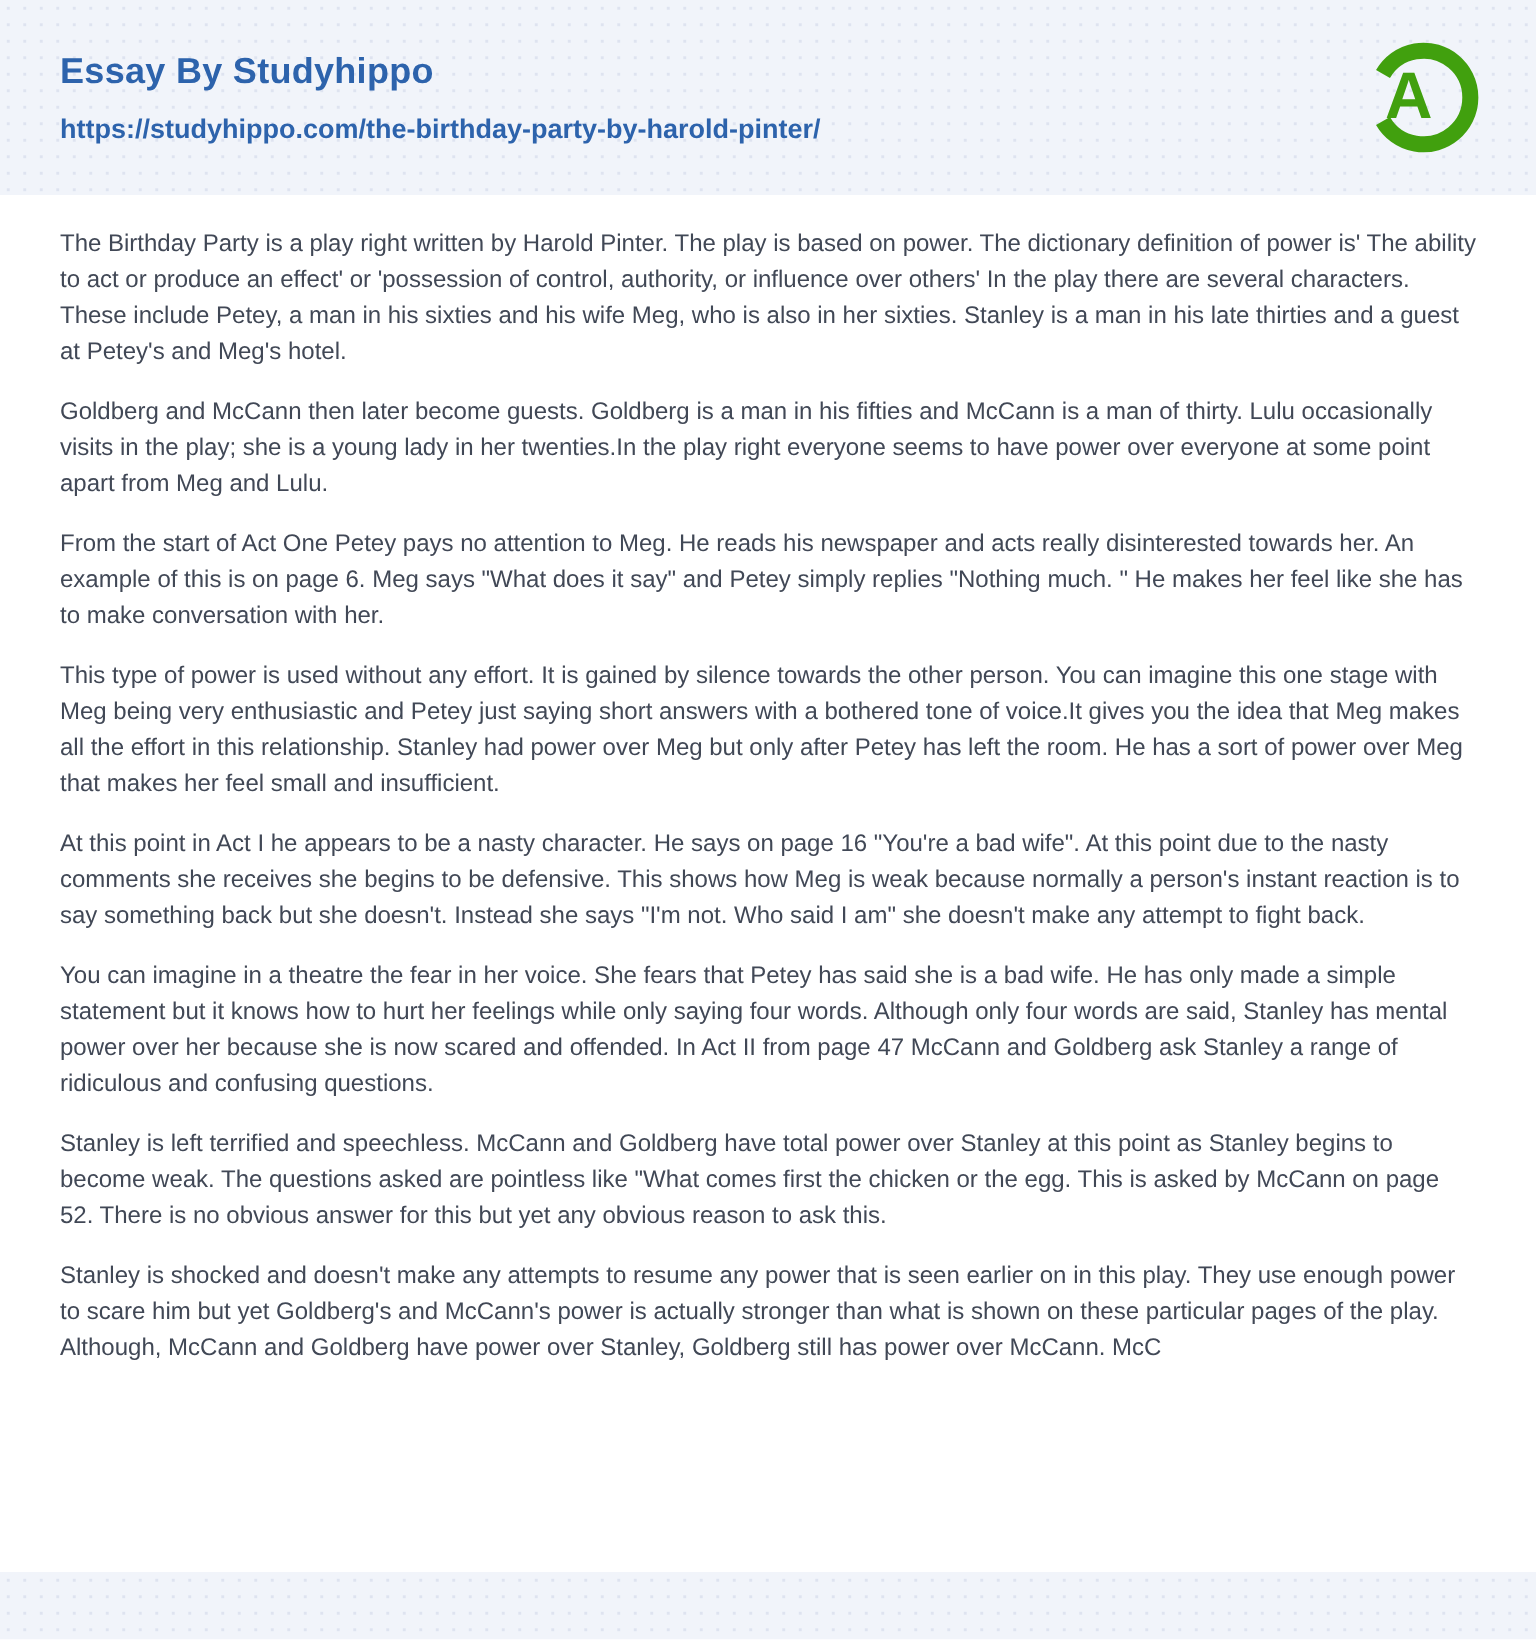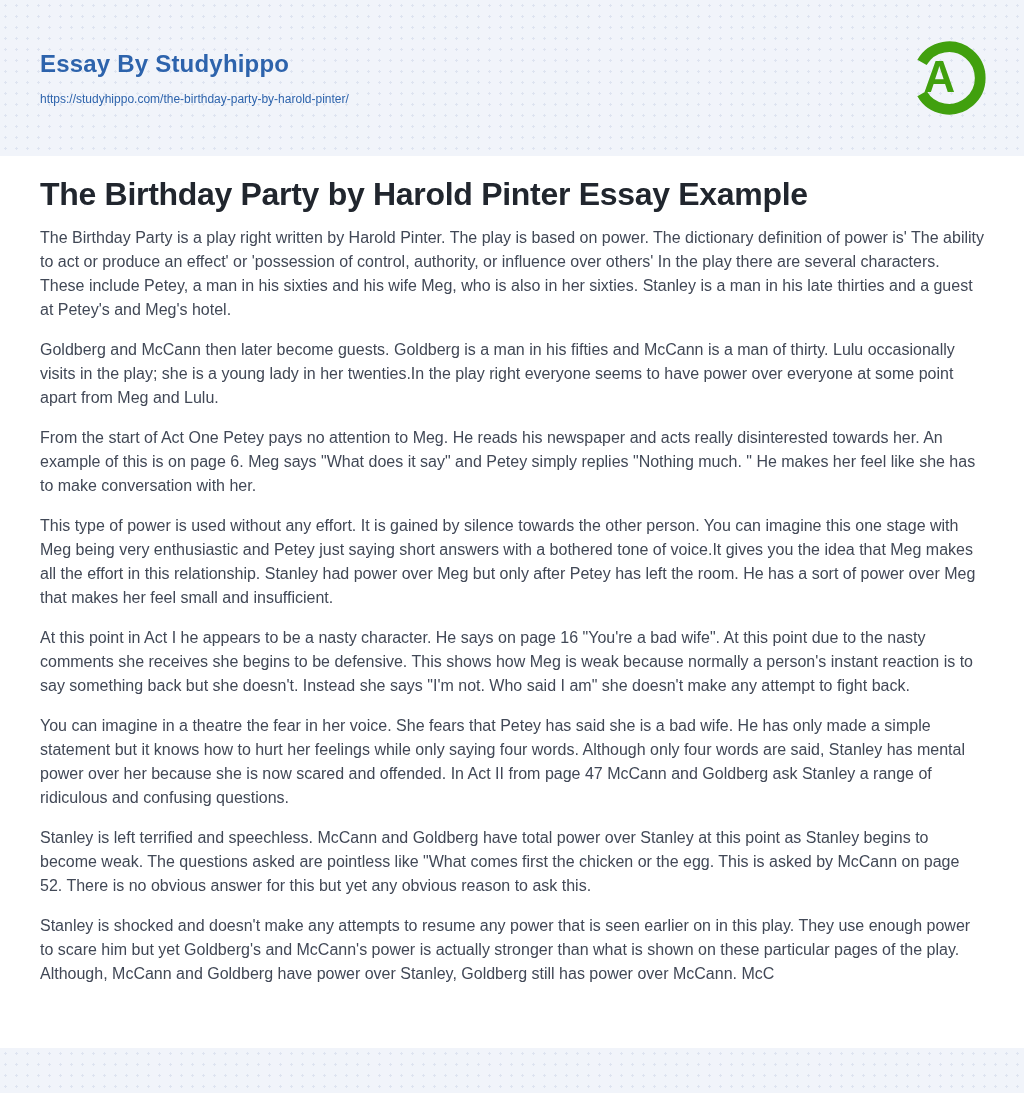--- a/index.html
+++ b/index.html
@@ -5,42 +5,42 @@
   html, body { margin: 0; padding: 0; }
   body {
     width: 1024px;
     height: 1093px;
     background: #ffffff;
     font-family: "Liberation Sans", "DejaVu Sans", sans-serif;
     position: relative;
     overflow: hidden;
   }
   .page-header {
-    height: 156px;
+    height: 130px;
     background-color: #f1f4fa;
     background-image: radial-gradient(circle, rgba(125,140,185,0.16) 1px, transparent 1.2px);
     background-size: 11px 11px;
     display: flex;
     align-items: center;
     justify-content: space-between;
     padding: 0 36px 0 40px;
     box-sizing: border-box;
   }
   .header-text { display: flex; flex-direction: column; }
   .site-title {
     color: #2d63ac;
     font-size: 24px;
     font-weight: 700;
     letter-spacing: 0.2px;
     margin: 0 0 14px 0;
   }
   .site-url {
     color: #2d63ac;
-    font-size: 12px;
-    font-weight: 400;
+    font-size: 18px;
+    font-weight: 700;
     text-decoration: none;
   }
   .logo { width: 78px; height: 78px; }
   .logo svg { display: block; }
   .essay-main {
     padding: 21px 40px 0 40px;
     box-sizing: border-box;
   }
   .essay-title {
     margin: 0 0 15px 0;
@@ -79,21 +79,20 @@
   </div>
   <div class="logo">
     <svg width="78" height="78" viewBox="0 0 80 80">
       <path d="M 12.3 24 A 32 32 0 1 1 12.3 56" fill="none" stroke="#41a00e" stroke-width="11" stroke-linecap="butt"></path>
       <text x="30" y="54" text-anchor="middle" font-family="Liberation Sans, DejaVu Sans, sans-serif" font-size="45" font-weight="700" fill="#41a00e">A</text>
     </svg>
   </div>
 </header>
 
 <main class="essay-main">
-  <h1 class="essay-title">The Birthday Party by Harold Pinter Essay Example</h1>
 
   <p class="essay-paragraph">The Birthday Party is a play right written by Harold Pinter. The play is based on power. The dictionary definition of power is' The ability to act or produce an effect' or 'possession of control, authority, or influence over others' In the play there are several characters. These include Petey, a man in his sixties and his wife Meg, who is also in her sixties. Stanley is a man in his late thirties and a guest at Petey's and Meg's hotel.</p>
   <p class="essay-paragraph">Goldberg and McCann then later become guests. Goldberg is a man in his fifties and McCann is a man of thirty. Lulu occasionally visits in the play; she is a young lady in her twenties.In the play right everyone seems to have power over everyone at some point apart from Meg and Lulu.</p>
   <p class="essay-paragraph">From the start of Act One Petey pays no attention to Meg. He reads his newspaper and acts really disinterested towards her. An example of this is on page 6. Meg says "What does it say" and Petey simply replies "Nothing much. " He makes her feel like she has to make conversation with her.</p>
   <p class="essay-paragraph">This type of power is used without any effort. It is gained by silence towards the other person. You can imagine this one stage with Meg being very enthusiastic and Petey just saying short answers with a bothered tone of voice.It gives you the idea that Meg makes all the effort in this relationship. Stanley had power over Meg but only after Petey has left the room. He has a sort of power over Meg that makes her feel small and insufficient.</p>
   <p class="essay-paragraph">At this point in Act I he appears to be a nasty character. He says on page 16 "You're a bad wife". At this point due to the nasty comments she receives she begins to be defensive. This shows how Meg is weak because normally a person's instant reaction is to say something back but she doesn't. Instead she says "I'm not. Who said I am" she doesn't make any attempt to fight back.</p>
   <p class="essay-paragraph">You can imagine in a theatre the fear in her voice. She fears that Petey has said she is a bad wife. He has only made a simple statement but it knows how to hurt her feelings while only saying four words. Although only four words are said, Stanley has mental power over her because she is now scared and offended. In Act II from page 47 McCann and Goldberg ask Stanley a range of ridiculous and confusing questions.</p>
   <p class="essay-paragraph">Stanley is left terrified and speechless. McCann and Goldberg have total power over Stanley at this point as Stanley begins to become weak. The questions asked are pointless like "What comes first the chicken or the egg. This is asked by McCann on page 52. There is no obvious answer for this but yet any obvious reason to ask this.</p>
   <p class="essay-paragraph">Stanley is shocked and doesn't make any attempts to resume any power that is seen earlier on in this play. They use enough power to scare him but yet Goldberg's and McCann's power is actually stronger than what is shown on these particular pages of the play. Although, McCann and Goldberg have power over Stanley, Goldberg still has power over McCann. McC</p>
 </main>

